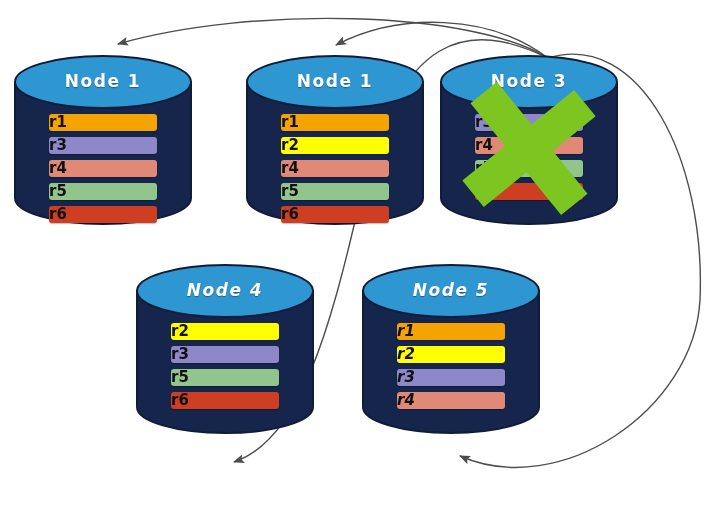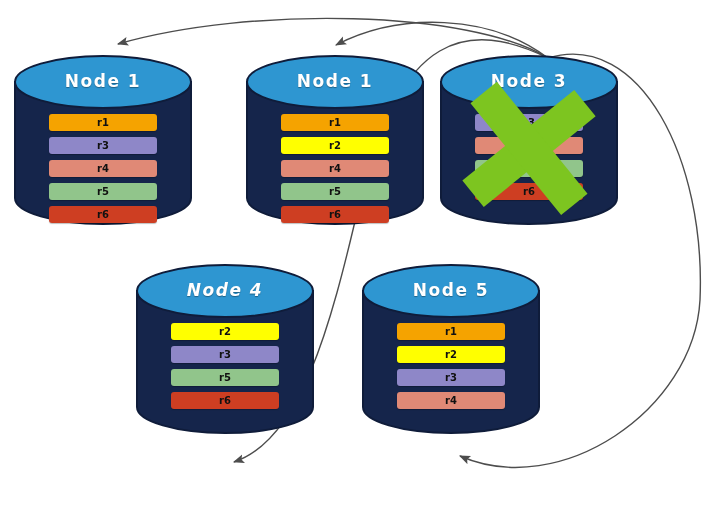--- a/index.html
+++ b/index.html
@@ -56,23 +56,23 @@
   .rows {
     position: absolute;
     left: 0;
     width: 100%;
   }
   .row {
     position: relative;
     height: 17px;
     margin: 0 auto 6px auto;
     border-radius: 3px;
-    text-align: center;
+    text-align: left;
     line-height: 17px;
-    font-size: 10px;
+    font-size: 15px;
     font-weight: bold;
     color: #111111;
     font-family: "DejaVu Sans", sans-serif;
     box-shadow: 0 1px 1px rgba(0,0,0,0.25);
   }
   .xmark {
     position: absolute;
     z-index: 20;
     pointer-events: none;
   }
@@ -150,21 +150,21 @@
           <ellipse cx="89" cy="26" rx="88" ry="26" fill="#2E96D1" stroke="#0F1C3A" stroke-width="2"></ellipse>
         </svg>
         <div class="node-title" style="top: 15px; font-style: italic;">Node 4</div>
         <div class="rows" style="top: 58px;">
           <div class="row" style="background: rgb(255, 255, 0); width: 108px;">r2</div>
           <div class="row" style="background: rgb(142, 135, 200); width: 108px;">r3</div>
           <div class="row" style="background: rgb(145, 197, 139); width: 108px;">r5</div>
           <div class="row" style="background: rgb(206, 62, 34); width: 108px;">r6</div>
         </div>
       </div>
-      <div class="node" style="left: 362px; top: 265px; width: 178px; height: 168px;">
+      <div class="node" style="left: 362px; top: 265px; width: 178px; height: 168px; font-style: italic;">
         <svg class="node-svg" width="178" height="168" viewBox="0 0 178 168">
           <path d="M 1 26 L 1 142 A 88 26 0 0 0 177 142 L 177 26 Z" fill="#15254B" stroke="#0F1C3A" stroke-width="2"></path>
           <ellipse cx="89" cy="26" rx="88" ry="26" fill="#2E96D1" stroke="#0F1C3A" stroke-width="2"></ellipse>
         </svg>
         <div class="node-title" style="top: 15px;">Node 5</div>
         <div class="rows" style="top: 58px;">
           <div class="row" style="background: rgb(245, 163, 0); width: 108px;">r1</div>
           <div class="row" style="background: rgb(255, 255, 0); width: 108px;">r2</div>
           <div class="row" style="background: rgb(142, 135, 200); width: 108px;">r3</div>
           <div class="row" style="background: rgb(224, 137, 118); width: 108px;">r4</div>

